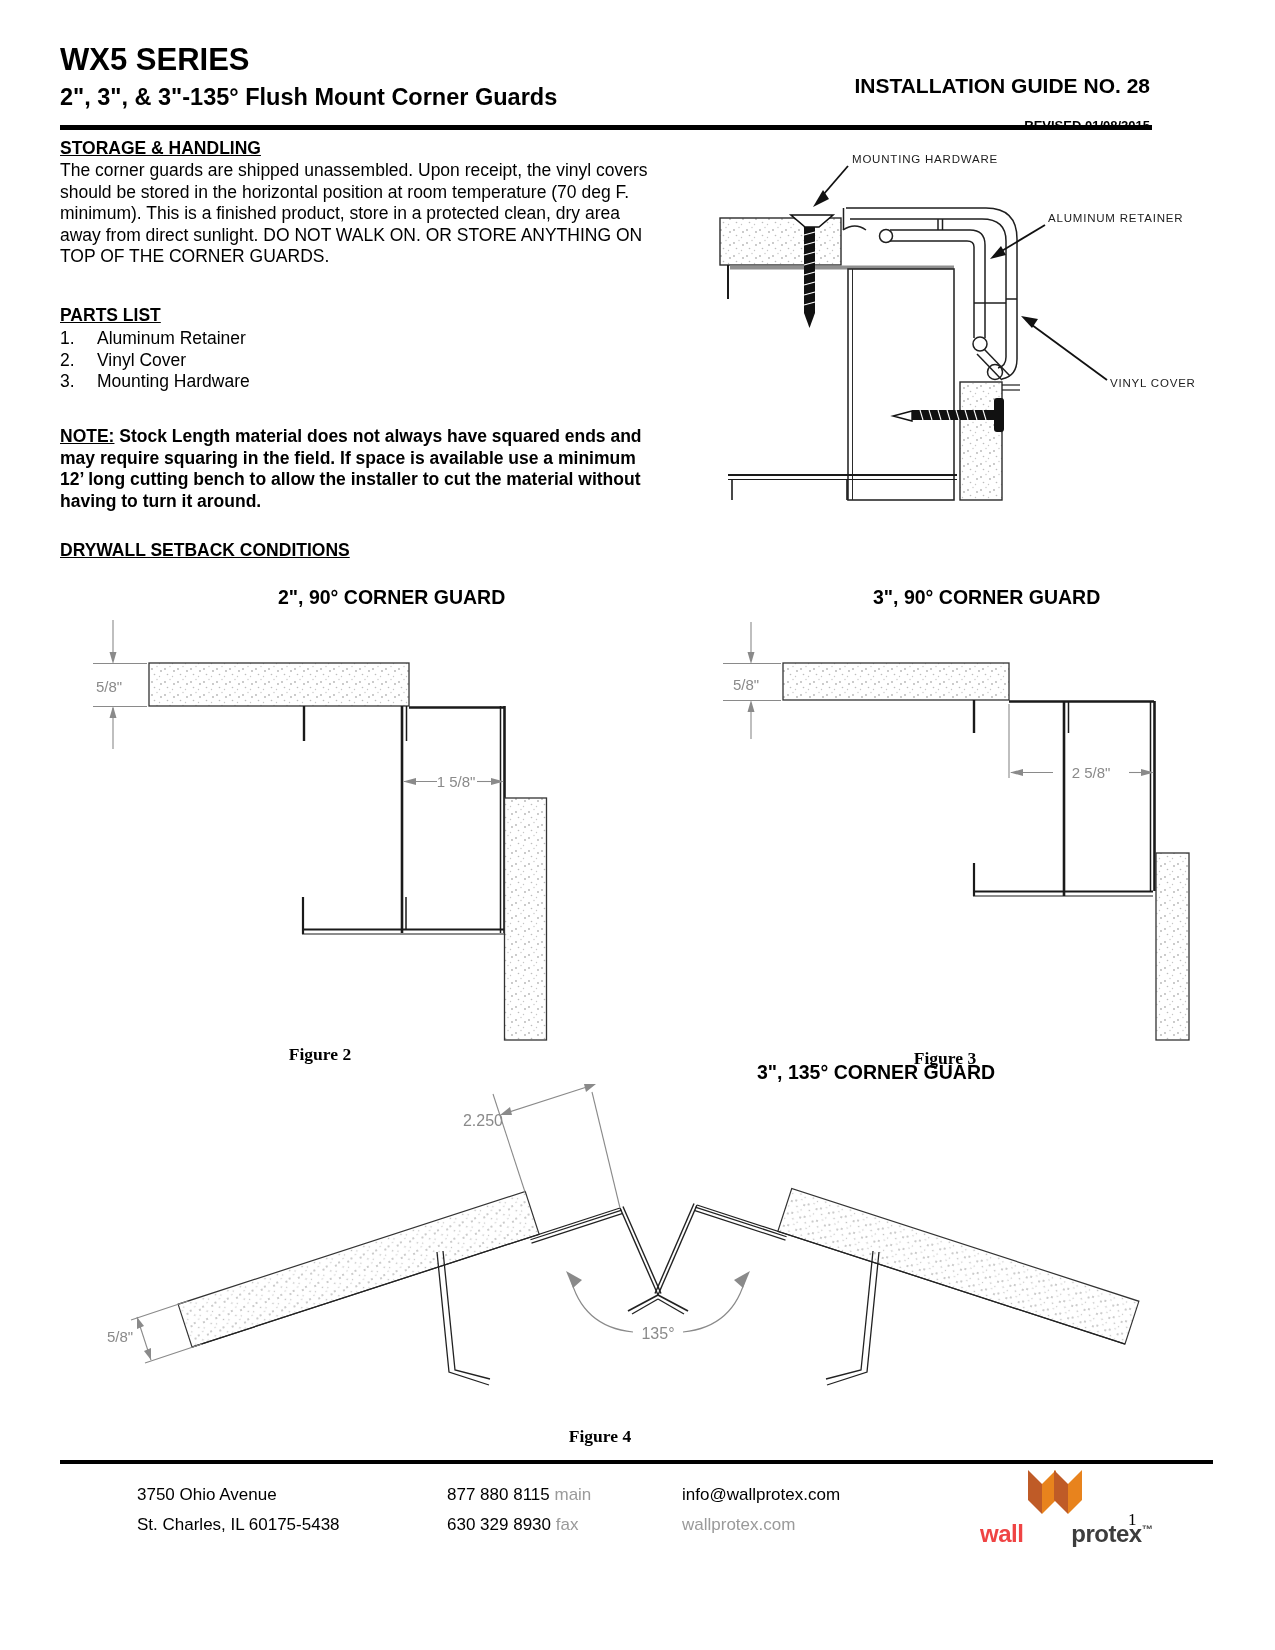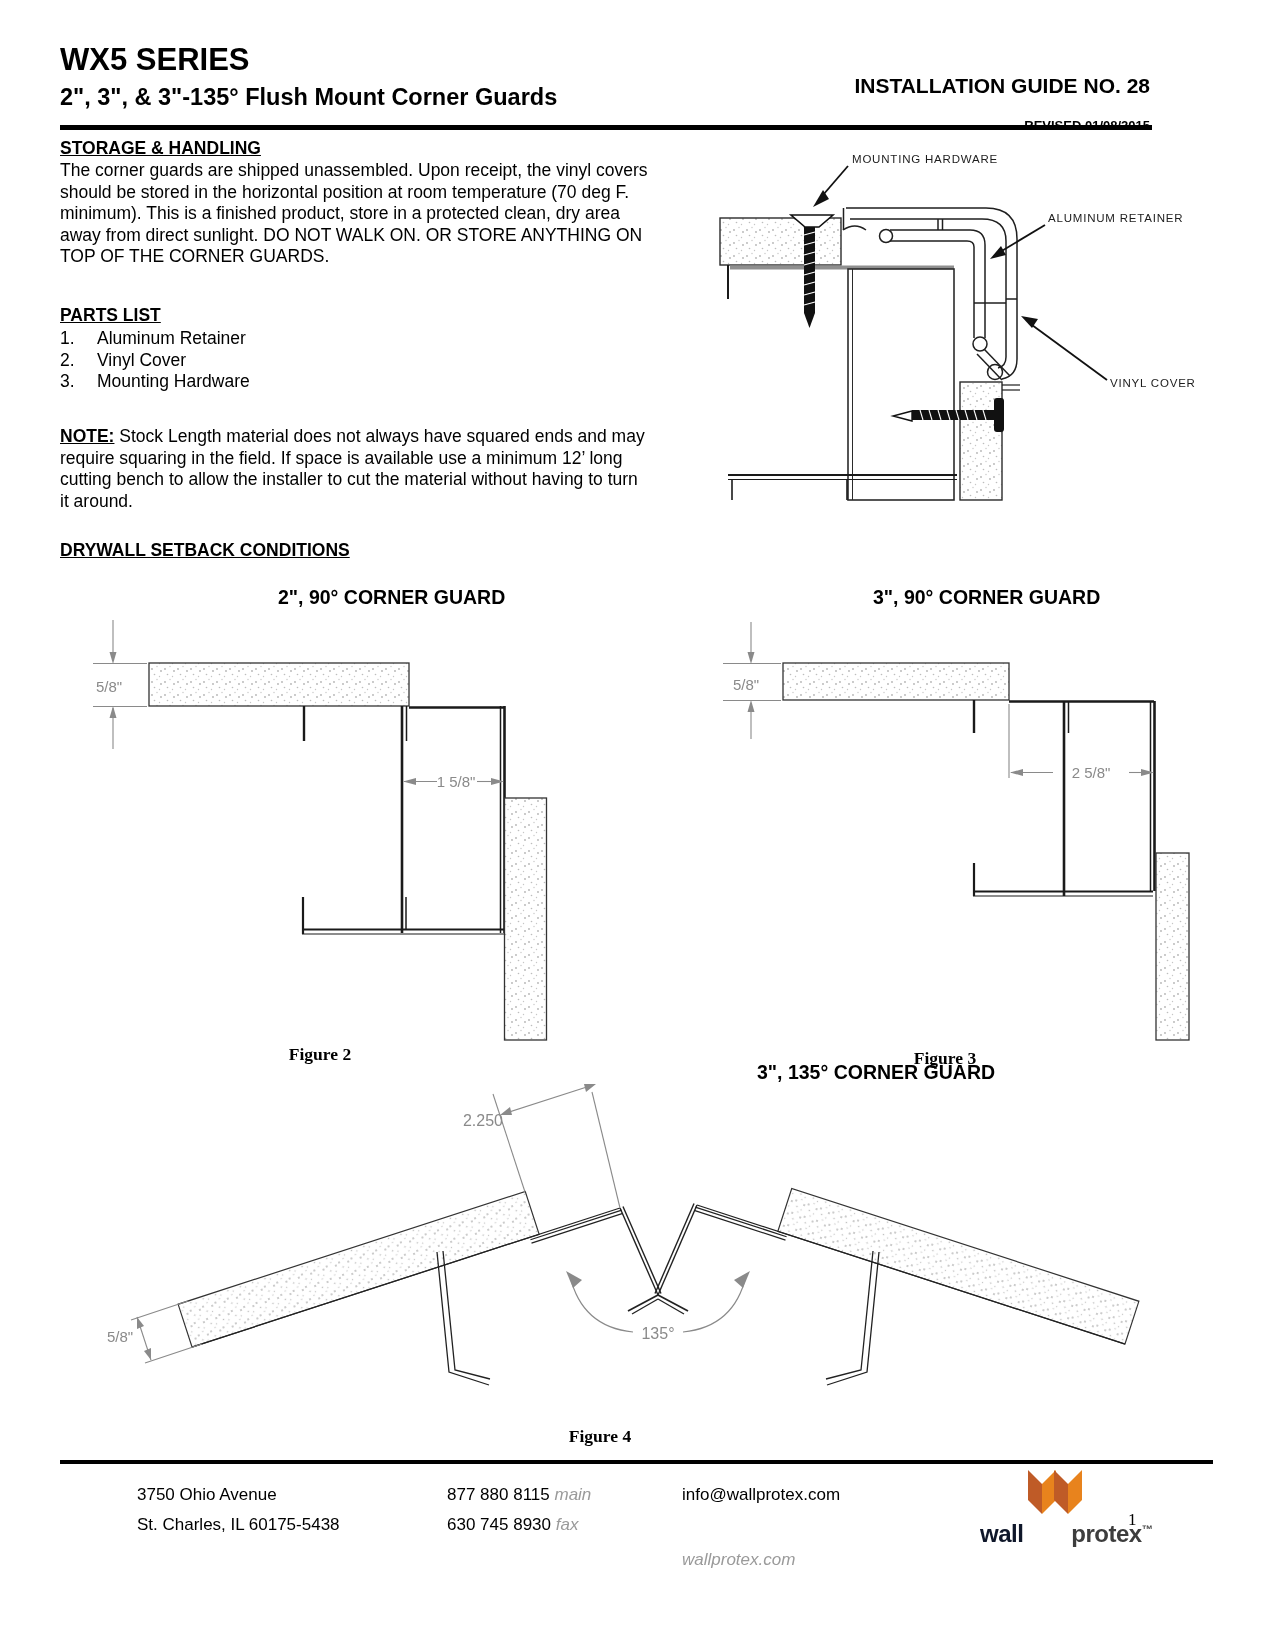--- a/index.html
+++ b/index.html
@@ -6,32 +6,32 @@
   .page{position:relative;width:1275px;height:1650px;background:#ffffff;
         font-family:"Liberation Sans",sans-serif;color:#000;overflow:hidden;margin:0 auto;}
   .abs{position:absolute;}
   .series-title{font-size:31px;font-weight:bold;letter-spacing:0;}
   .sub-title{font-size:23.5px;font-weight:bold;}
   .guide-no{font-size:21px;font-weight:bold;text-align:right;}
   .revised{font-size:13px;font-weight:bold;text-align:right;margin-top:16px;}
   .rule{background:#000;}
   .sec-head{font-size:17.5px;font-weight:bold;text-decoration:underline;}
   .body-text{font-size:17.5px;line-height:21.6px;}
-  .note-text{font-weight:normal;}
+  .note-text{font-weight:bold;}
   .note-label{font-weight:bold;text-decoration:underline;}
   .parts-row{display:flex;font-size:17.5px;line-height:21.6px;}
   .parts-num{width:37px;flex:0 0 37px;}
   .fig-title{font-size:19.5px;font-weight:bold;white-space:nowrap;}
   .fig-caption{font-family:"Liberation Serif",serif;font-size:17.5px;font-weight:bold;text-align:center;}
   svg text{font-family:"Liberation Sans",sans-serif;}
   .dim-label{fill:#8a8a8a;font-size:15px;}
   .dim-label-lg{fill:#8a8a8a;font-size:16px;}
   .callout{fill:#1c1c1c;font-size:11.5px;letter-spacing:0.8px;}
   .footer-cell{font-size:17px;line-height:30px;}
-  .muted-italic{color:#9a9a9a;font-style:italic;margin-top:35px;}
+  .muted-italic{color:#9a9a9a;}
   .logo-text{font-size:24px;font-weight:bold;letter-spacing:-0.5px;white-space:nowrap;}
   .page-num{font-family:"Liberation Serif",serif;font-size:17px;}
 </style>
 </head>
 <body>
 
 <div class="page">
 
   <div class="abs series-title" style="left:60px;top:42px;">WX5 SERIES</div>
   <div class="abs sub-title" style="left:60px;top:84px;">2", 3", &amp; 3"-135° Flush Mount Corner Guards</div>
@@ -302,33 +302,33 @@
 
   <div class="abs rule" style="left:60px;top:1460px;width:1153px;height:4px;"></div>
 
   <div class="abs footer-cell" style="left:137px;top:1480px;">
     <div>3750 Ohio Avenue</div>
     <div>St. Charles, IL 60175-5438</div>
   </div>
 
   <div class="abs footer-cell" style="left:447px;top:1480px;">
     <div><span>877 880 8115 </span><span class="muted-italic">main</span></div>
-    <div><span>630 745 8930 </span><span class="muted-italic">fax</span></div>
+    <div><span>630 329 8930 </span><span class="muted-italic">fax</span></div>
   </div>
 
   <div class="abs footer-cell" style="left:682px;top:1480px;">
     <div>info@wallprotex.com</div>
     <div class="muted-italic">wallprotex.com</div>
   </div>
 
   <div class="abs" style="left:980px;top:1466px;width:150px;text-align:center;">
     <svg width="58" height="50" viewBox="0 0 58 50">
       <polygon points="2,4 16,18 16,48 2,34" fill="#bf5b27"></polygon>
       <polygon points="16,18 30,4 30,34 16,48" fill="#e8831d"></polygon>
       <polygon points="28,4 42,18 42,48 28,34" fill="#bf5b27"></polygon>
       <polygon points="42,18 56,4 56,34 42,48" fill="#e8831d"></polygon>
     </svg>
-    <div class="logo-text"><span style="color:#0f172a;">wall</span><span style="color:#3d3d3d;padding-left:48px;">protex</span><span style="color:#3d3d3d;font-size:11px;vertical-align:super;">™</span></div>
+    <div class="logo-text"><span style="color:#ef4444;">wall</span><span style="color:#3d3d3d;padding-left:48px;">protex</span><span style="color:#3d3d3d;font-size:11px;vertical-align:super;">™</span></div>
   </div>
 
   <div class="abs page-num" style="left:1128px;top:1510px;">1</div>
 
 </div>
 
 </body></html>

